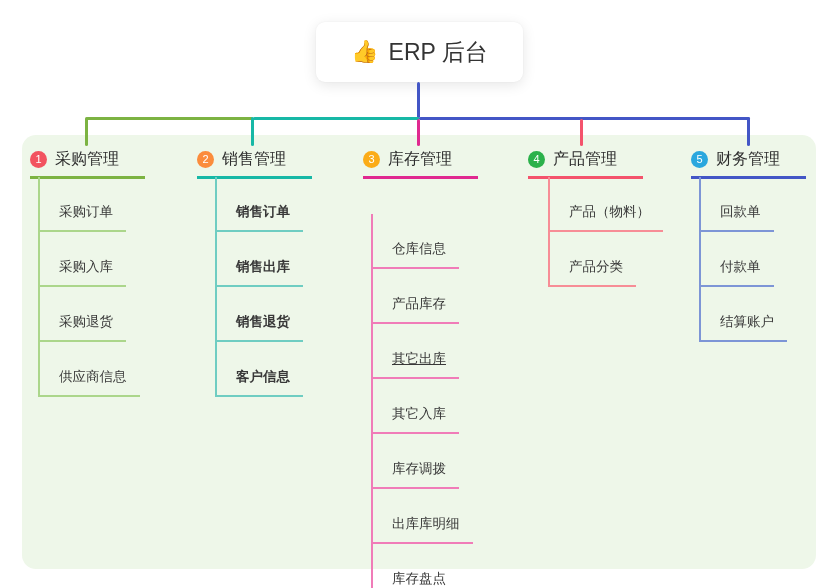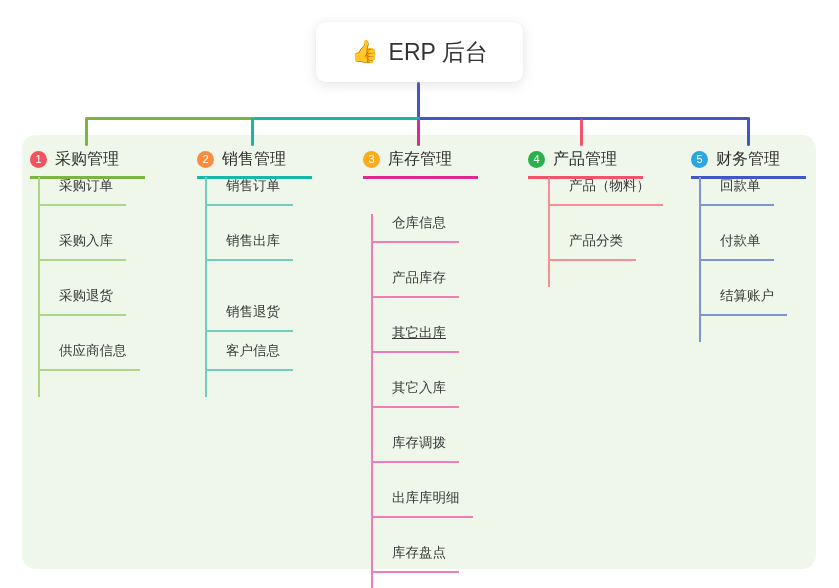--- a/index.html
+++ b/index.html
@@ -25,21 +25,21 @@
     width:115px; padding-bottom:6px; border-bottom:3px solid transparent;
     box-sizing:content-box;
   }
   .badge {
     width:17px; height:17px; border-radius:50%; color:#ffffff; font-size:11px;
     display:flex; align-items:center; justify-content:center; flex:none;
     line-height:1;
   }
   .branch-label { font-size:16px; color:#2e2e2e; white-space:nowrap; }
   .items { position:absolute; top:177px; width:150px; border-left:2px solid transparent; }
-  .item-row { height:55px; display:flex; align-items:flex-start; }
+  .item-row { height:55px; display:flex; align-items:flex-end; }
   .item-label {
     font-size:13.5px; color:#383838; white-space:nowrap;
     padding:0 13px 9px 19px; border-bottom:2px solid transparent;
   }
 </style>
 </head>
 <body>
 
 <div class="canvas">
   <div class="panel"></div>
@@ -82,21 +82,21 @@
     <span class="item-label" style="border-bottom-color: rgb(171, 214, 139);">供应商信息</span>
   </div>
 </div>
   </div>
 
   <div>
     <div class="branch-header" style="left: 197px; border-bottom-color: rgb(23, 184, 166);">
       <span class="badge" style="background: rgb(251, 140, 60);">2</span>
       <span class="branch-label">销售管理</span>
     </div>
-    <div class="items" style="left: 205px; border-left-color: rgb(111, 205, 194);">
+    <div class="items" style="left: 215px; border-left-color: rgb(111, 205, 194); font-weight: bold;">
   <div class="item-row">
     <span class="item-label" style="border-bottom-color: rgb(111, 205, 194);">销售订单</span>
   </div>
 
   <div class="item-row">
     <span class="item-label" style="border-bottom-color: rgb(111, 205, 194);">销售出库</span>
   </div>
 
   <div class="item-row">
     <span class="item-label" style="border-bottom-color: rgb(111, 205, 194); margin-top: 16px;">销售退货</span>

